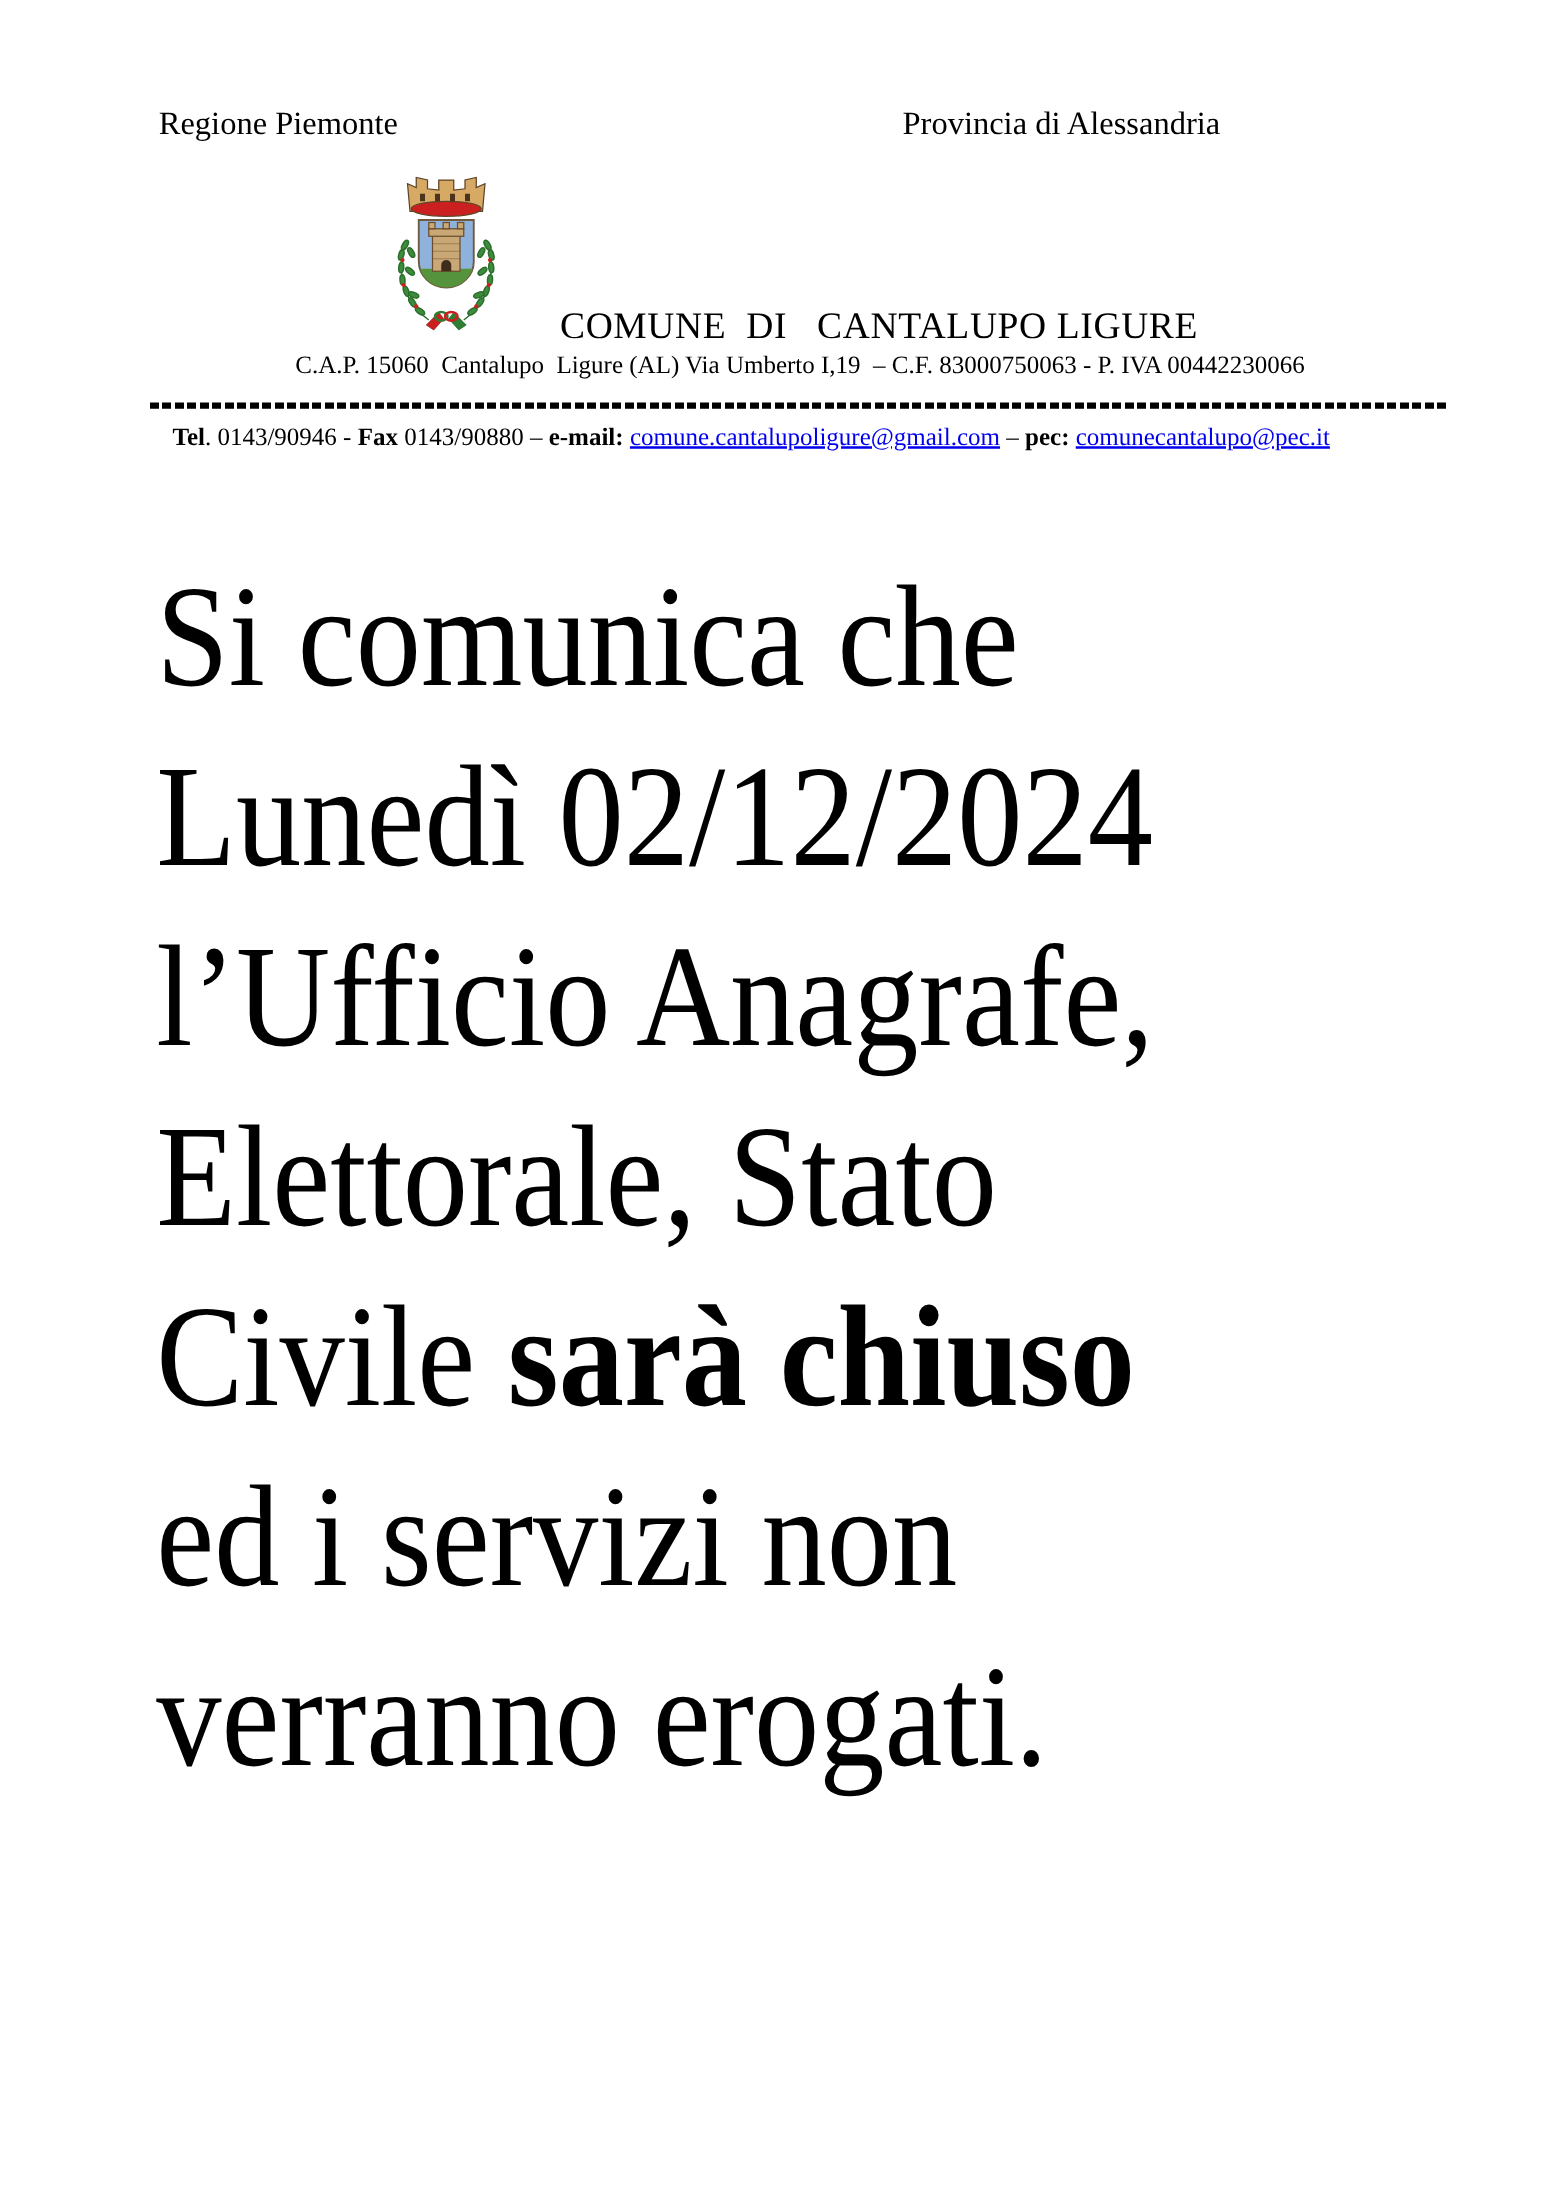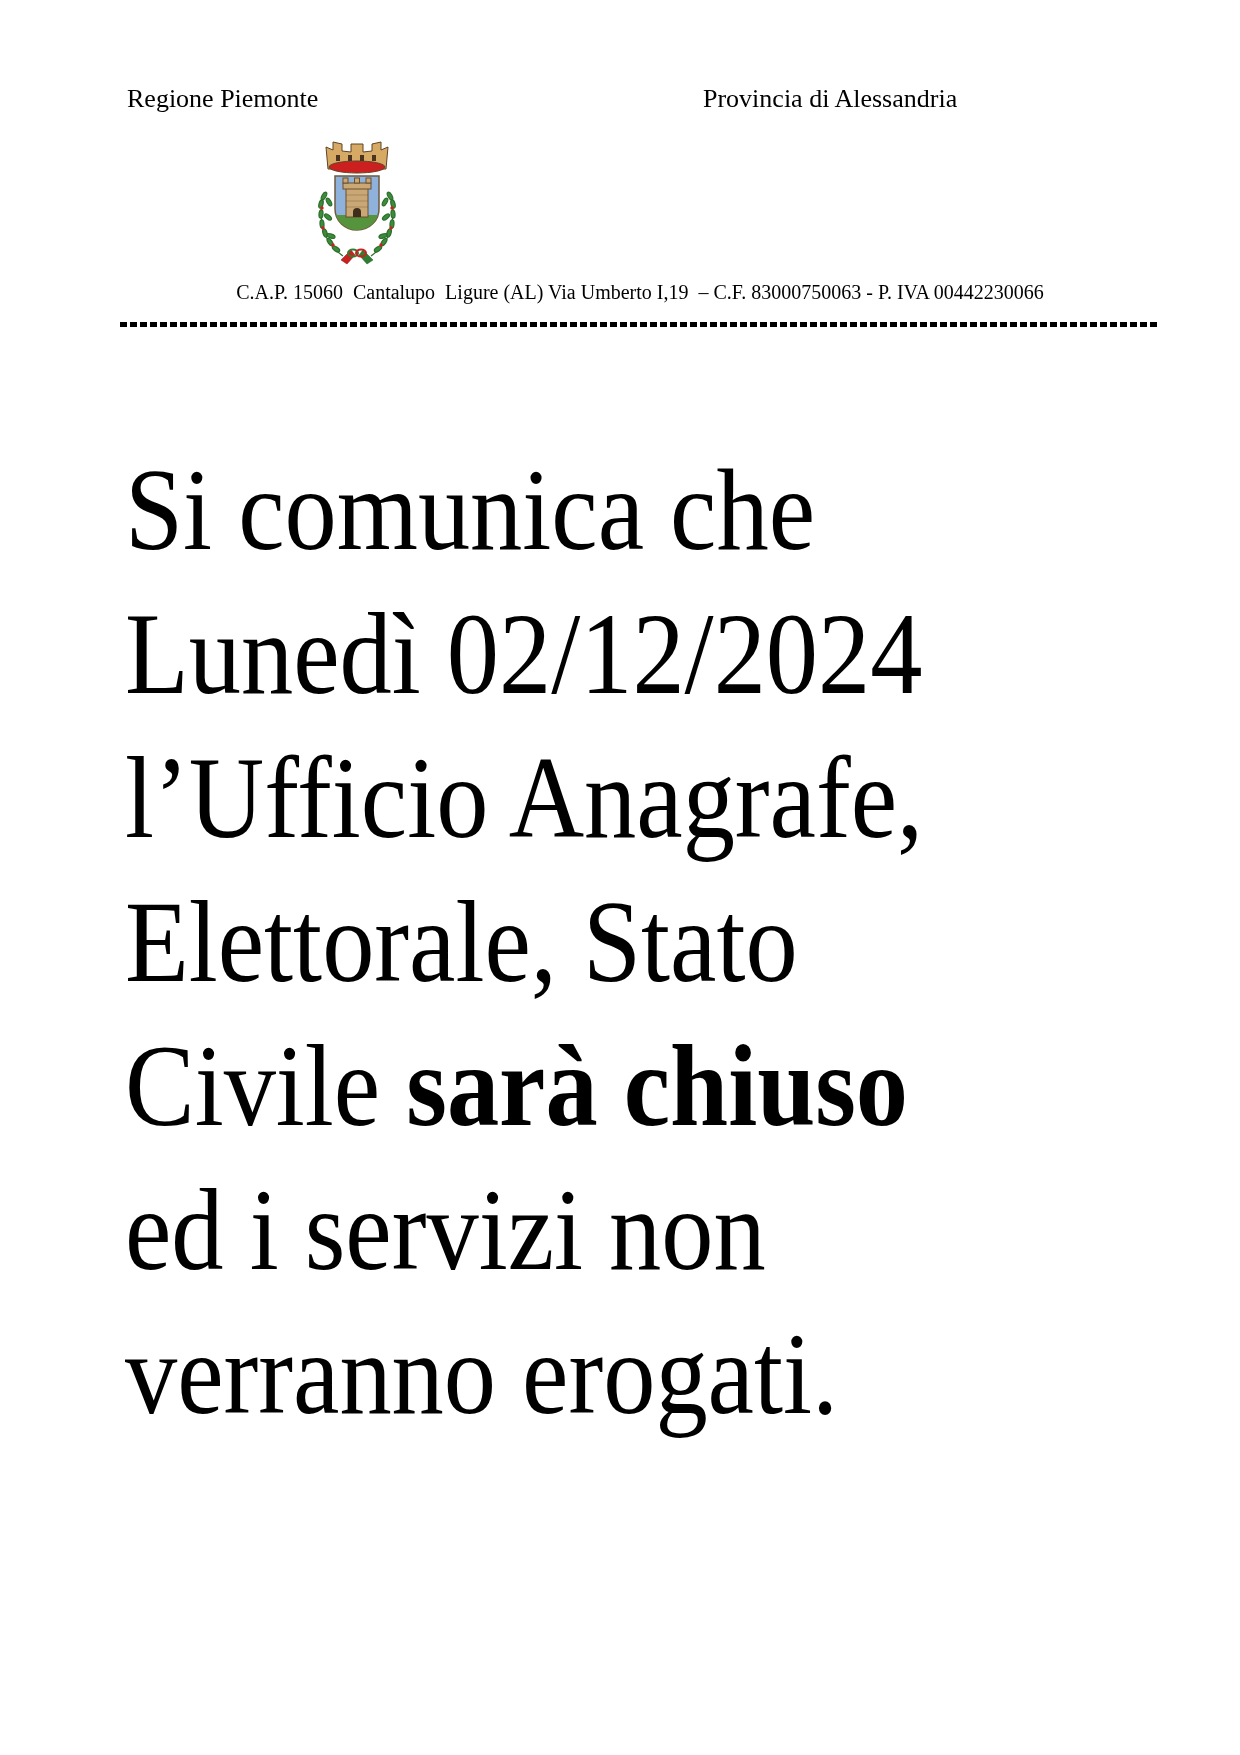--- a/index.html
+++ b/index.html
@@ -3,21 +3,21 @@
 <meta charset="utf-8">
 <style>
   html,body { margin:0; padding:0; background:#ffffff; }
   .page {
     position:relative; width:1240px; height:1755px; background:#ffffff;
     overflow:hidden; color:#000;
     font-family:"Liberation Serif","DejaVu Serif",serif;
     margin-left:20px;
   }
   .region-label   { position:absolute; left:107px; top:84px;  font-size:26px; }
-  .province-label { position:absolute; left:683px; top:84px;  font-size:26px; }
+  .province-label { position:absolute; left:702px; top:84px;  font-size:26px; }
   .crest          { position:absolute; left:287px; top:138px; width:100px; height:134px; }
   .title {
     position:absolute; left:428px; top:244px; font-size:30px;
     letter-spacing:0.5px; white-space:pre;
   }
   .address {
     position:absolute; left:0; top:281px; width:1240px; text-align:center;
     font-size:20px; white-space:pre;
   }
   .dashes {
@@ -105,25 +105,27 @@
     </g>
 
     <g>
       <path d="M44,112 L34,122 L40,126 L48,117 Z" fill="var(--ribbon-red)" stroke="#7a1010" stroke-width="0.5"></path>
       <path d="M56,112 L66,122 L60,126 L52,117 Z" fill="var(--ribbon-green)" stroke="#1b5e20" stroke-width="0.5"></path>
       <ellipse cx="46" cy="115" rx="5" ry="3.5" fill="none" stroke="var(--ribbon-green)" stroke-width="2"></ellipse>
       <ellipse cx="54" cy="115" rx="5" ry="3.5" fill="none" stroke="var(--ribbon-red)" stroke-width="2"></ellipse>
     </g>
   </svg>
 
+  <div class="title">COMUNE  DI   CANTALUPO LIGURE</div>
 
   <div class="address">C.A.P. 15060  Cantalupo  Ligure (AL) Via Umberto I,19  – C.F. 83000750063 - P. IVA 00442230066</div>
 
   <div class="dashes"></div>
 
+  <div class="contact"><b>Tel</b><span>. 0143/90946 - </span><b>Fax</b><span> 0143/90880 – </span><b>e-mail: </b><a class="link">comune.cantalupoligure@gmail.com</a><span> – </span><b>pec: </b><a class="link">comunecantalupo@pec.it</a></div>
 
   <div class="notice">
       <div class="body-line"><span>Si comunica che</span></div>
       <div class="body-line"><span>Lunedì 02/12/2024</span></div>
       <div class="body-line"><span>l’Ufficio Anagrafe,</span></div>
       <div class="body-line"><span>Elettorale, Stato</span></div>
       <div class="body-line"><span>Civile </span><span class="bold">sarà chiuso</span></div>
       <div class="body-line"><span>ed i servizi non</span></div>
       <div class="body-line"><span>verranno erogati.</span></div>
     </div>

